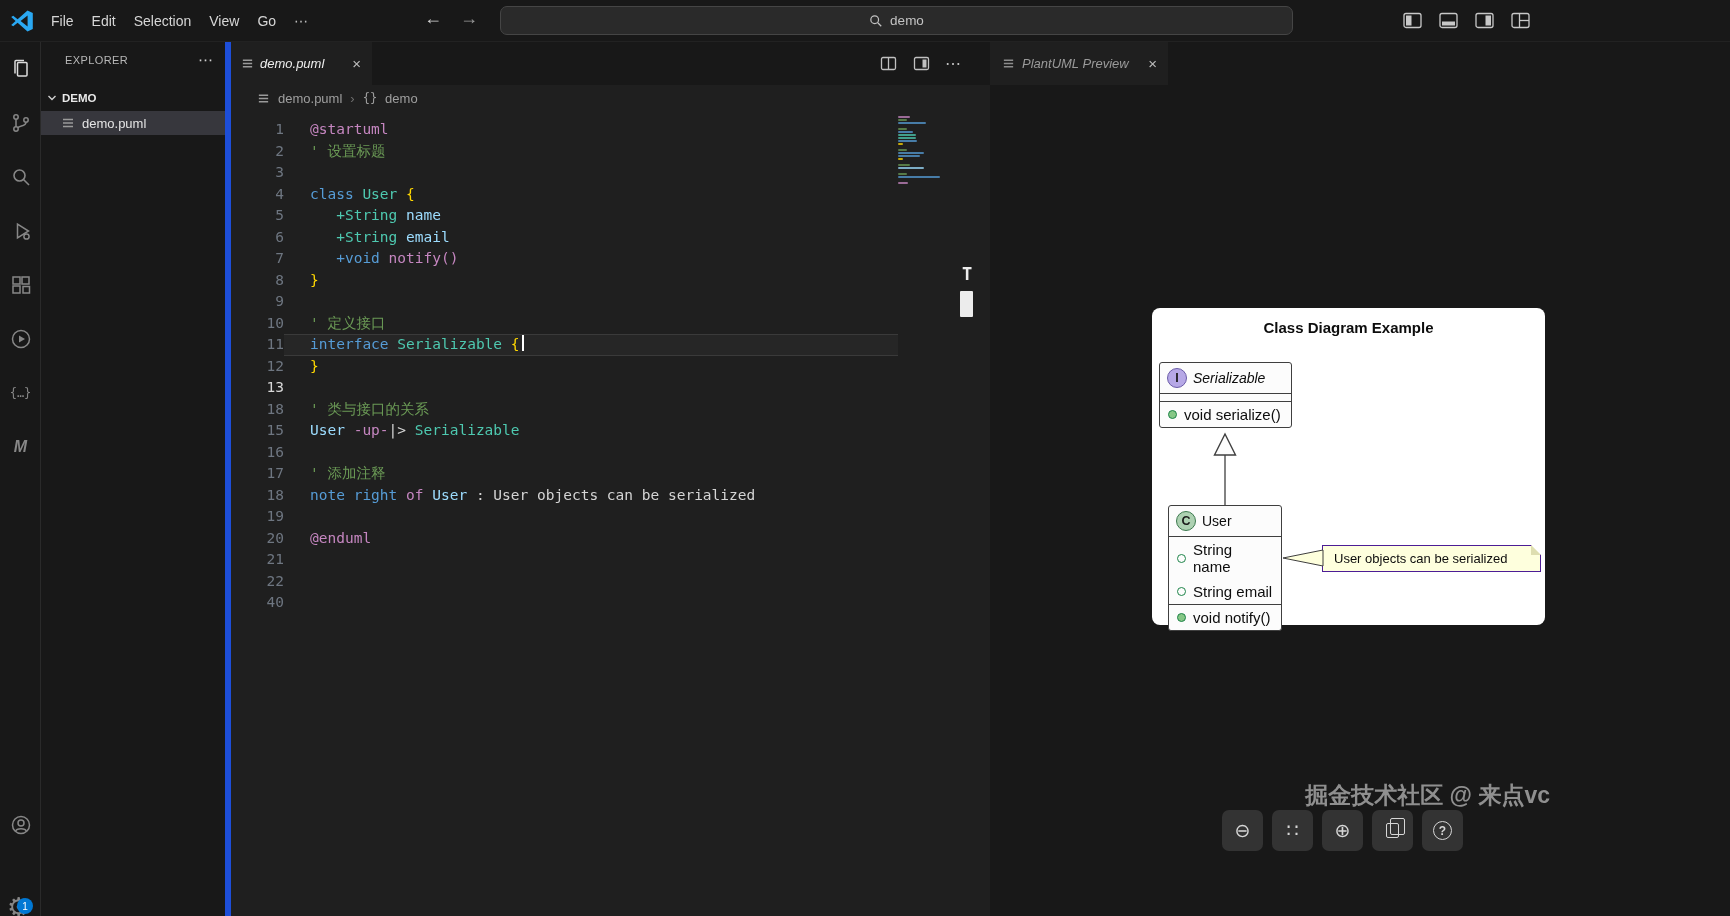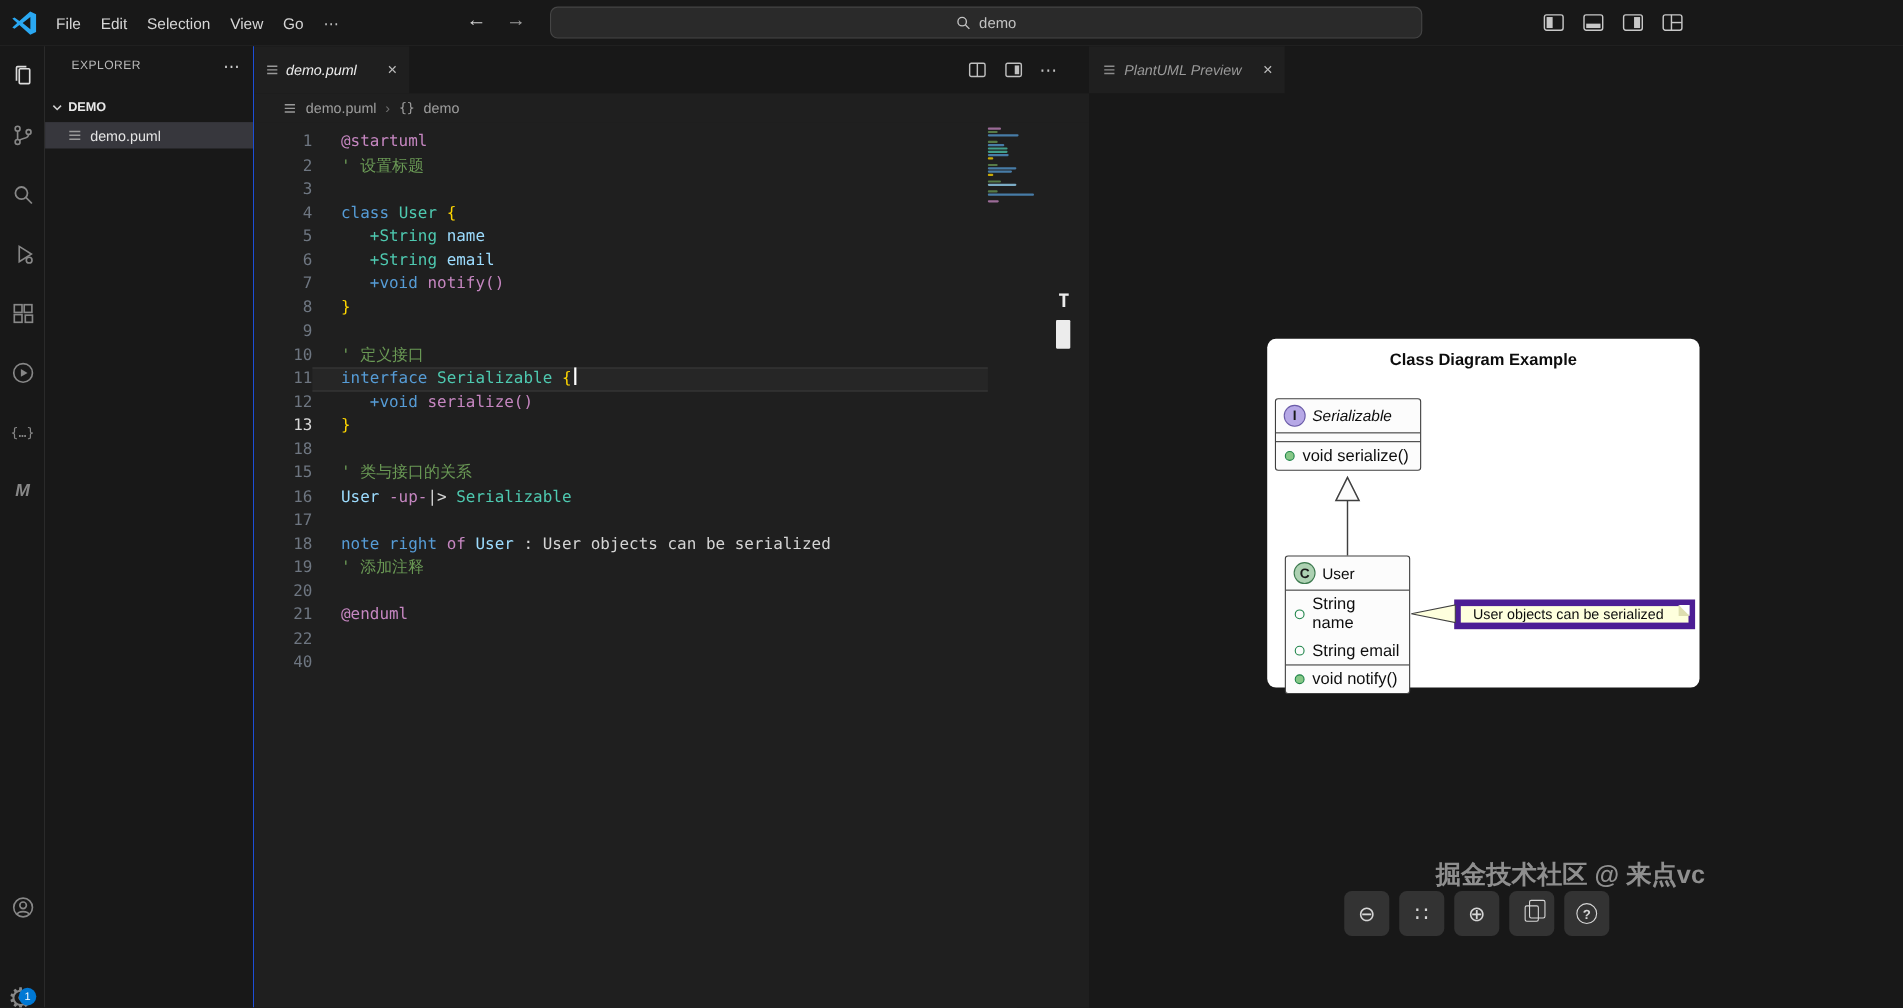--- a/index.html
+++ b/index.html
@@ -21,21 +21,21 @@
   .activitybar{position:absolute;left:0;top:42px;width:41px;height:874px;background:#181818;border-right:1px solid #2a2a2a;}
   .abicon{width:41px;height:54px;display:flex;align-items:center;justify-content:center;color:#878787;}
   .abicon.active{color:#dcdcdc;}
   .ab-braces{font-family:"DejaVu Sans Mono",monospace;font-size:12px;}
   .ab-m{font-size:16px;font-weight:700;font-style:italic;}
   .ab-account{position:absolute;left:0;top:756px;}
   .ab-gear{position:absolute;left:7px;top:850px;font-size:26px;color:#878787;}
   .ab-badge{position:absolute;left:17px;top:856px;width:16px;height:16px;border-radius:50%;background:#0078d4;color:#fff;font-size:10px;display:flex;align-items:center;justify-content:center;z-index:3;}
 
   
-  .sidebar{position:absolute;left:41px;top:42px;width:190px;height:874px;background:#181818;border-right:1px solid #1d4ed8;}
+  .sidebar{position:absolute;left:41px;top:42px;width:190px;height:874px;background:#181818;border-right:6px solid #1d4ed8;}
   .sb-head{height:35px;display:flex;align-items:center;justify-content:space-between;padding:0 12px 0 24px;}
   .sb-title{font-size:11px;color:#b8b8b8;letter-spacing:.4px;}
   .sb-more{color:#cfcfcf;font-size:15px;}
   .sb-section{height:22px;display:flex;align-items:center;gap:3px;padding-left:4px;margin-top:10px;font-weight:700;font-size:11.5px;color:#e8e8e8;}
   .sb-file{height:24px;display:flex;align-items:center;gap:7px;padding-left:20px;background:#37373d;color:#e4e4e4;font-size:13px;margin-top:2px;}
 
   
   .egroup{position:absolute;left:231px;top:42px;width:759px;height:874px;background:#1f1f1f;}
   .tabbar{position:absolute;left:0;top:0;width:100%;height:43px;background:#181818;display:flex;}
   .tab{width:141px;background:#1f1f1f;display:flex;align-items:center;gap:6px;padding:0 8px 0 10px;}
@@ -83,21 +83,21 @@
   .sicon.i{background:#B6A8E6;border:1px solid #6B5CA8;}
   .sicon.c{background:#ADD1B2;border:1px solid #3D7A4F;}
   .box-name{font-size:14px;color:#0d0d0d;}
   .iface .box-name{font-style:italic;}
   .compart{border-top:1px solid #3F3F3F;}
   .compart.empty{height:8px;}
   .member{display:flex;align-items:center;gap:7px;padding:4px 8px;font-size:15px;color:#0d0d0d;}
   .dot{width:9px;height:9px;border-radius:50%;flex:none;}
   .dot.m{background:#86C786;border:1.5px solid #1E8449;}
   .dot.f{background:transparent;border:1.5px solid #1E8449;}
-  .note{position:absolute;left:170px;top:237px;width:219px;height:27px;background:#FEFFDD;border:6px solid #4c1d95;display:flex;align-items:center;padding-left:11px;font-size:13px;color:#0d0d0d;}
+  .note{position:absolute;left:170px;top:237px;width:219px;height:27px;background:#FEFFDD;border:1px solid #4c1d95;display:flex;align-items:center;padding-left:11px;font-size:13px;color:#0d0d0d;}
   .fold-w{position:absolute;top:-1px;right:-1px;width:0;height:0;border-top:10px solid #fff;border-left:10px solid transparent;}
   .fold-c{position:absolute;top:-1px;right:-1px;width:0;height:0;border-bottom:10px solid #DEDEB0;border-right:10px solid transparent;}
   .dg-svg{position:absolute;left:0;top:0;z-index:4;pointer-events:none;}
 
   svg.icon{display:block;}
 </style>
 </head>
 <body>
 
 <div class="titlebar">
@@ -284,28 +284,27 @@
         <div class="cl"><span style="color: rgb(106, 153, 85);">' 设置标题</span></div>
         <div class="cl"></div>
         <div class="cl"><span style="color: rgb(86, 156, 214);">class </span><span style="color: rgb(78, 201, 176);">User </span><span style="color: rgb(255, 215, 0);">{</span></div>
         <div class="cl"><span style="color: rgb(78, 201, 176);">   +String </span><span style="color: rgb(156, 220, 254);">name</span></div>
         <div class="cl"><span style="color: rgb(78, 201, 176);">   +String </span><span style="color: rgb(156, 220, 254);">email</span></div>
         <div class="cl"><span style="color: rgb(86, 156, 214);">   +void </span><span style="color: rgb(197, 134, 192);">notify()</span></div>
         <div class="cl"><span style="color: rgb(255, 215, 0);">}</span></div>
         <div class="cl"></div>
         <div class="cl"><span style="color: rgb(106, 153, 85);">' 定义接口</span></div>
         <div class="cl on"><span style="color: rgb(86, 156, 214);">interface </span><span style="color: rgb(78, 201, 176);">Serializable </span><span style="color: rgb(255, 215, 0);">{</span><span class="caret"></span></div>
-        <div class="cl"><span style="color: rgb(86, 156, 214);">   +void </span><span style="color: rgb(197, 134, 192);">serialize()</span></div>
         <div class="cl"><span style="color: rgb(255, 215, 0);">}</span></div>
         <div class="cl"></div>
         <div class="cl"><span style="color: rgb(106, 153, 85);">' 类与接口的关系</span></div>
         <div class="cl"><span style="color: rgb(156, 220, 254);">User </span><span style="color: rgb(197, 134, 192);">-up-</span><span style="color: rgb(212, 212, 212);">|&gt; </span><span style="color: rgb(78, 201, 176);">Serializable</span></div>
         <div class="cl"></div>
+        <div class="cl"><span style="color: rgb(106, 153, 85);">' 添加注释</span></div>
         <div class="cl"><span style="color: rgb(86, 156, 214);">note right </span><span style="color: rgb(197, 134, 192);">of </span><span style="color: rgb(156, 220, 254);">User </span><span style="color: rgb(212, 212, 212);">: User objects can be serialized</span></div>
-        <div class="cl"><span style="color: rgb(106, 153, 85);">' 添加注释</span></div>
         <div class="cl"></div>
         <div class="cl"><span style="color: rgb(197, 134, 192);">@enduml</span></div>
       </div>
     <div class="minimap">
         <div class="mmb" style="width: 12.1px; background: rgb(197, 134, 192);"></div>
         <div class="mmb" style="width: 9.4px; background: rgb(106, 153, 85);"></div>
         <div class="mmb" style="width: 28.3px; background: rgb(86, 156, 214);"></div>
         <div class="mmb"></div>
         <div class="mmb" style="width: 8.5px; background: rgb(106, 153, 85);"></div>
         <div class="mmb" style="width: 14.8px; background: rgb(86, 156, 214);"></div>

